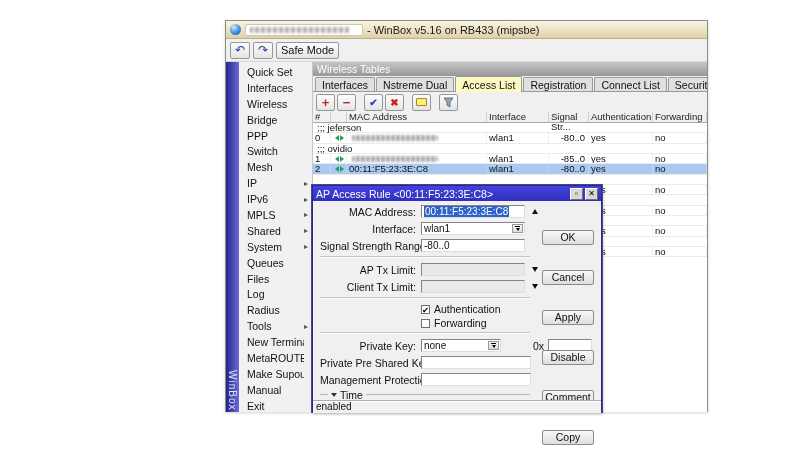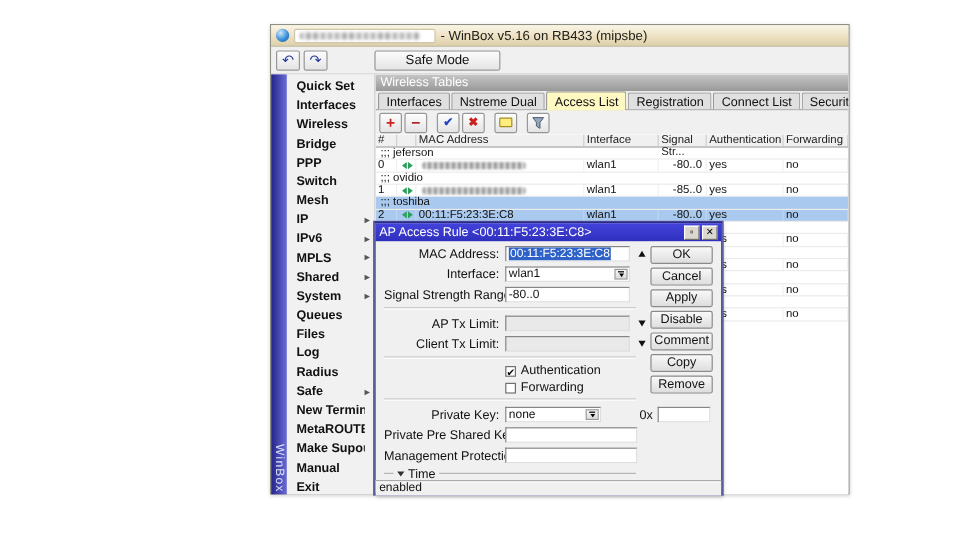--- a/index.html
+++ b/index.html
@@ -19,31 +19,31 @@
                  overflow:hidden; display:flex; align-items:center; }
   .redacted-id i { display:block; width:100px; height:6px; margin-left:4px; border-radius:2px;
                    background:repeating-linear-gradient(90deg,#9f9f9f 0 2px,#dcdcdc 2px 6px); filter:blur(1.3px); }
   .title-text { font-size:11px; color:#20201a; white-space:nowrap; }
 
   .main-toolbar { height:23px; background:#f0f0f0; border-bottom:1px solid #d7d7d7;
                   display:flex; align-items:center; gap:3px; padding:0 4px; }
   .tbtn { height:17px; border:1px solid #979797; border-radius:2px; font-size:11px;
           background:linear-gradient(#fcfcfc,#e4e4e4); display:flex; align-items:center; justify-content:center; }
   .tbtn.small { width:20px; color:#223a9e; font-size:12px; line-height:10px; }
-  .tbtn.wide { padding:0 25px;margin-left:36px; }
+  .tbtn.wide { padding:0 4px; }
 
   .wbody { display:flex; height:350px; }
 
   
   .band { width:13px; background:linear-gradient(90deg,#23238b,#6c6cd6); position:relative; overflow:hidden; }
   .band .brand-text { position:absolute; bottom:2px; left:1px; writing-mode:vertical-rl;
                       font-size:10px; letter-spacing:1px; color:#dfe3f8; }
 
   
-  .sidebar { width:74px; border-right:1px solid #c6c6c6; background:#f1f1f1; overflow:hidden; padding-top:2px;font-weight:bold; }
+  .sidebar { width:74px; border-right:1px solid #c6c6c6; background:#f1f1f1; overflow:hidden; padding-top:2px; }
   .side-item { height:15.9px; display:flex; align-items:center; padding:0 4px 0 8px;
                font-size:10.5px; white-space:nowrap; cursor:default; }
   .side-item .lbl { flex:1; overflow:hidden; }
   .side-item .submenu-arrow { font-size:8px; color:#555; flex:0 0 auto; }
 
   
   .panel { flex:1; display:flex; flex-direction:column; background:#f0f0f0; overflow:hidden; }
   .panel-header { height:14px; background:linear-gradient(#c6c6c6,#989898); color:#fff;
                   font-size:10.5px; line-height:14px; padding-left:4px; }
   .tabbar { height:16px; display:flex; align-items:flex-end; padding-left:2px; gap:1px;
@@ -122,21 +122,21 @@
   .chk-row span.cl { font-size:10.5px; margin-left:4px; }
 
   .time-sep { display:flex; align-items:center; gap:3px; margin:1px 64px 0 0; height:9px; }
   .time-sep .ln1 { width:8px; border-top:1px solid #b5b5b5; }
   .time-sep .ln2 { flex:1; border-top:1px solid #b5b5b5; }
   .time-sep .tri { width:0; height:0; border-left:3px solid transparent; border-right:3px solid transparent; border-top:4px solid #333; }
   .time-sep .tlbl { font-size:10.5px; }
 
   .dlg-buttons { position:absolute; top:4px; right:7px; width:52px; }
   .dbtn { width:52px; height:15px; margin-bottom:3px; border:1px solid #8a8a8a; border-radius:2px;
-          background:linear-gradient(#f8f8f8,#dedede); font-size:10.5px; line-height:13px; text-align:center; }
+          background:linear-gradient(#f8f8f8,#dedede); font-size:10.5px; line-height:13px; text-align:center;margin-top:25px; }
   .dlg-status { position:absolute; left:0; right:0; bottom:0; height:13px; border-top:1px solid #ababab;
                 box-shadow:0 1px 0 #fff inset; background:#f0f0f0; font-size:10px; line-height:12px; padding-left:3px; }
 </style>
 </head>
 <body>
 
 <div class="stage">
   <div class="window">
 
     <div class="titlebar">
@@ -239,21 +239,21 @@
             <span class="lbl">Log</span>
             <span class="submenu-arrow" style="visibility: hidden;">▸</span>
           </div>
 
           <div class="side-item">
             <span class="lbl">Radius</span>
             <span class="submenu-arrow" style="visibility: hidden;">▸</span>
           </div>
 
           <div class="side-item">
-            <span class="lbl">Safe</span>
+            <span class="lbl">Tools</span>
             <span class="submenu-arrow">▸</span>
           </div>
 
           <div class="side-item">
             <span class="lbl">New Terminal</span>
             <span class="submenu-arrow" style="visibility: hidden;">▸</span>
           </div>
 
           <div class="side-item">
             <span class="lbl">MetaROUTER</span>
@@ -379,24 +379,20 @@
                     <span></span>
                     <i class="redact"></i>
                   </div>
                   <div class="c c-if">wlan1</div>
                   <div class="c c-sig">-85..0</div>
                   <div class="c c-auth">yes</div>
                   <div class="c c-fwd">no</div>
                 </div>
               </div>
 
-              <div class="trow comment selected">
-                <div class="c-comment">;;; toshiba</div>
-
-              </div>
 
               <div class="trow selected">
 
                 <div class="cells">
                   <div class="c c-num">2</div>
                   <div class="c c-icon">
                     <span class="dbl-arrow">
                       <i class="l"></i>
                       <i class="r"></i>
                     </span>

